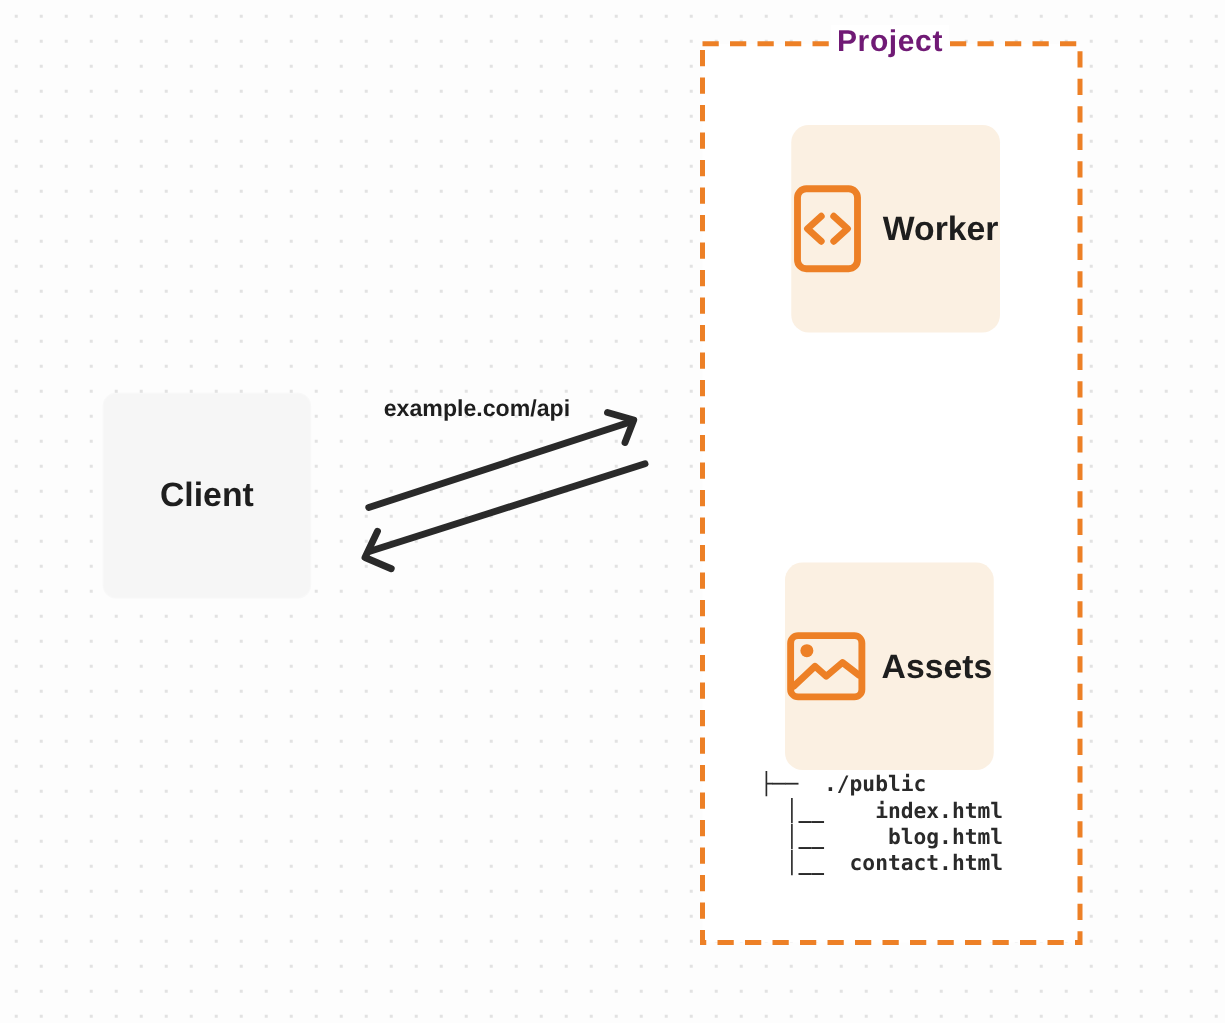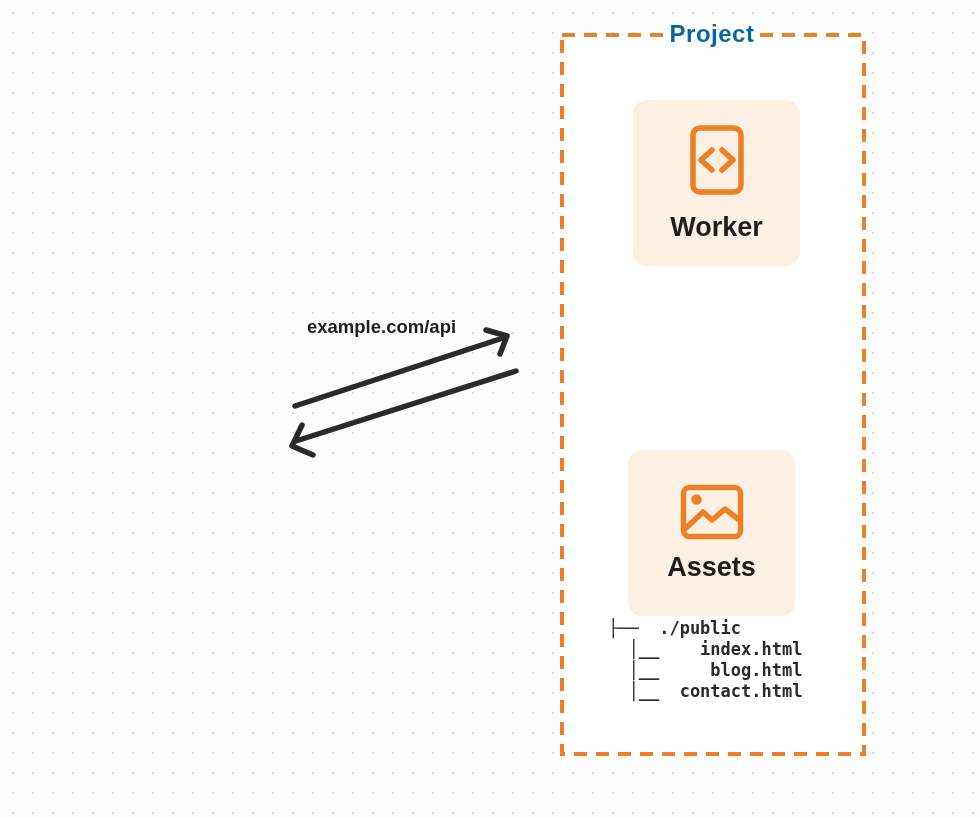--- a/index.html
+++ b/index.html
@@ -13,26 +13,26 @@
   }
   .canvas{position:absolute;inset:0;width:980px;height:818px;}
   svg.layer{position:absolute;left:0;top:0;width:980px;height:818px;}
 
   .project-label{
     position:absolute;left:560px;top:20px;width:304px;
     text-align:center;pointer-events:none;
   }
   .project-label span{
     display:inline-block;background:#FFFFFF;padding:0 5px;
-    color:#0369a1;font-size:24px;font-weight:bold;letter-spacing:.5px;
+    color:#701a75;font-size:24px;font-weight:bold;letter-spacing:.5px;
   }
 
   .card{
     position:absolute;border-radius:14px;background:#FBF0E2;
-    display:flex;flex-direction:column;align-items:center;justify-content:center;
+    display:flex;flex-direction:row;align-items:center;justify-content:center;
     gap:16px;
   }
   .card .label{font-size:27px;font-weight:bold;color:#1E1E1E;}
 
   .worker-card{left:633px;top:100px;width:167px;height:166px;}
   .assets-card{left:628px;top:450px;width:167px;height:166px;gap:12px;}
 
   .client-box{
     position:absolute;left:83px;top:315px;width:165px;height:163px;
     background:#F6F6F6;border-radius:10px;
@@ -92,16 +92,19 @@
       <path d="M6 44 L23 28 L32 36 L45 25 L58 35" fill="none" stroke="#ED8026" stroke-width="5.5" stroke-linecap="round" stroke-linejoin="round"></path>
     </svg>
     <div class="label">Assets</div>
   </div>
 
   <pre class="file-tree">├──  ./public
   │__    index.html
   │__     blog.html
   │__  contact.html</pre>
 
+  <div class="client-box">
+    <div class="label">Client</div>
+  </div>
 
   <div class="request-label">example.com/api</div>
 
 </div>
 
 </body></html>

